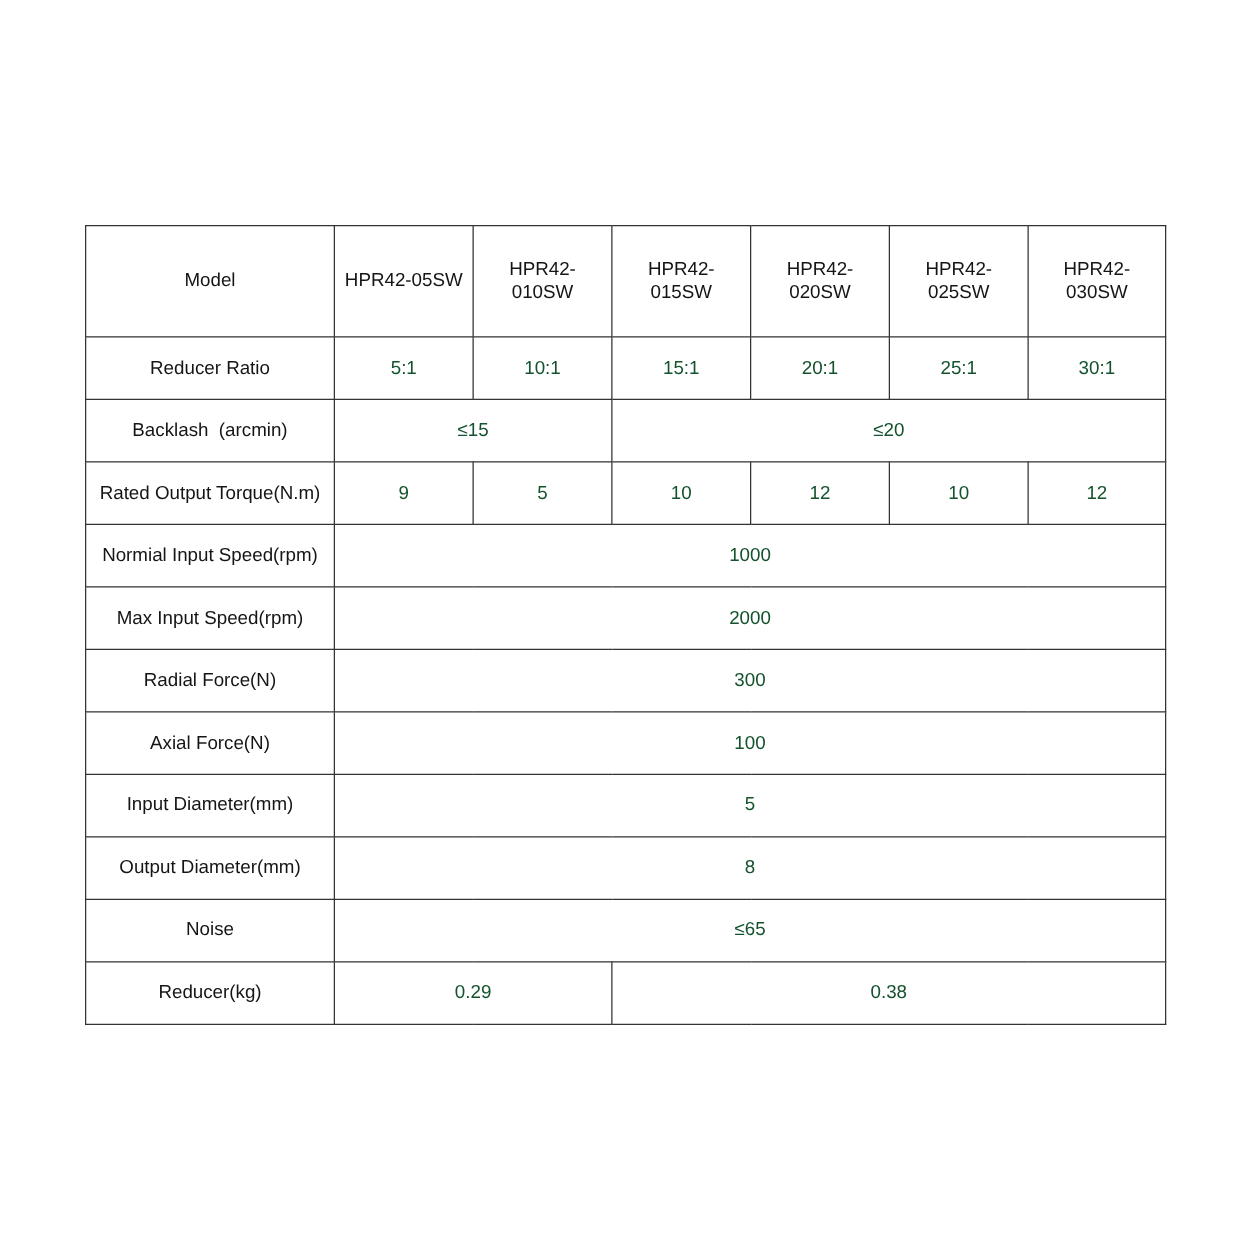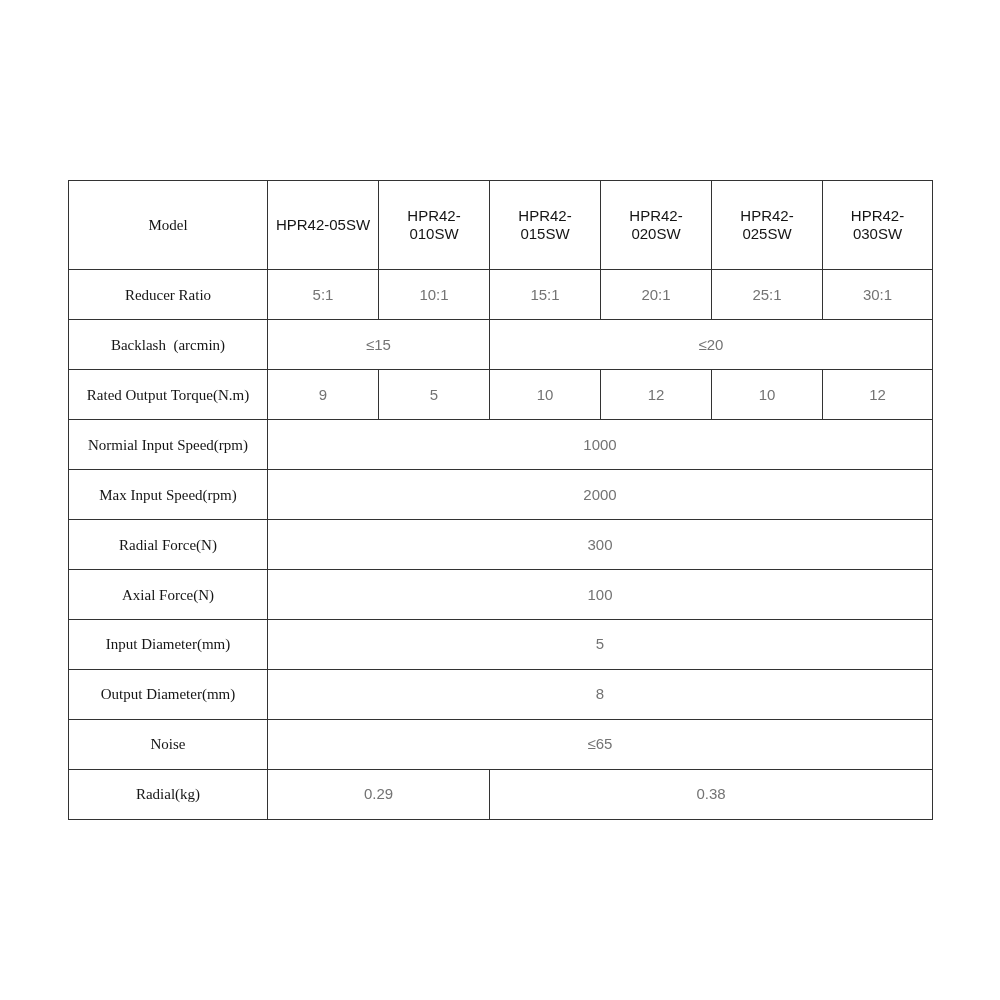--- a/index.html
+++ b/index.html
@@ -34,25 +34,24 @@
     vertical-align: middle;
     font-size: 15px;
     line-height: 1.2;
     padding: 2px 4px;
     white-space: pre-wrap;
     overflow: hidden;
   }
   td.label-cell {
     font-size: 15px;
     color: #151515;
-    font-family: Liberation Serif, serif;
   }
   td.value-cell {
     font-size: 14.5px;
-    color: #737373;
+    color: #14532d;
   }
   td.model-cell {
     font-size: 15px;
     color: #151515;
     padding: 2px 1px;
   }
 </style>
 </head>
 <body>
 
@@ -123,20 +122,20 @@
         </tr>
         <tr>
           <td class="label-cell">Output Diameter(mm)</td>
           <td class="value-cell" colspan="6">8</td>
         </tr>
         <tr>
           <td class="label-cell">Noise</td>
           <td class="value-cell" colspan="6">≤65</td>
         </tr>
         <tr>
-          <td class="label-cell">Radial(kg)</td>
+          <td class="label-cell">Reducer(kg)</td>
           <td class="value-cell" colspan="2">0.29</td>
           <td class="value-cell" colspan="4">0.38</td>
         </tr>
       </tbody>
     </table>
   </div>
 </div>
 
 </body></html>

